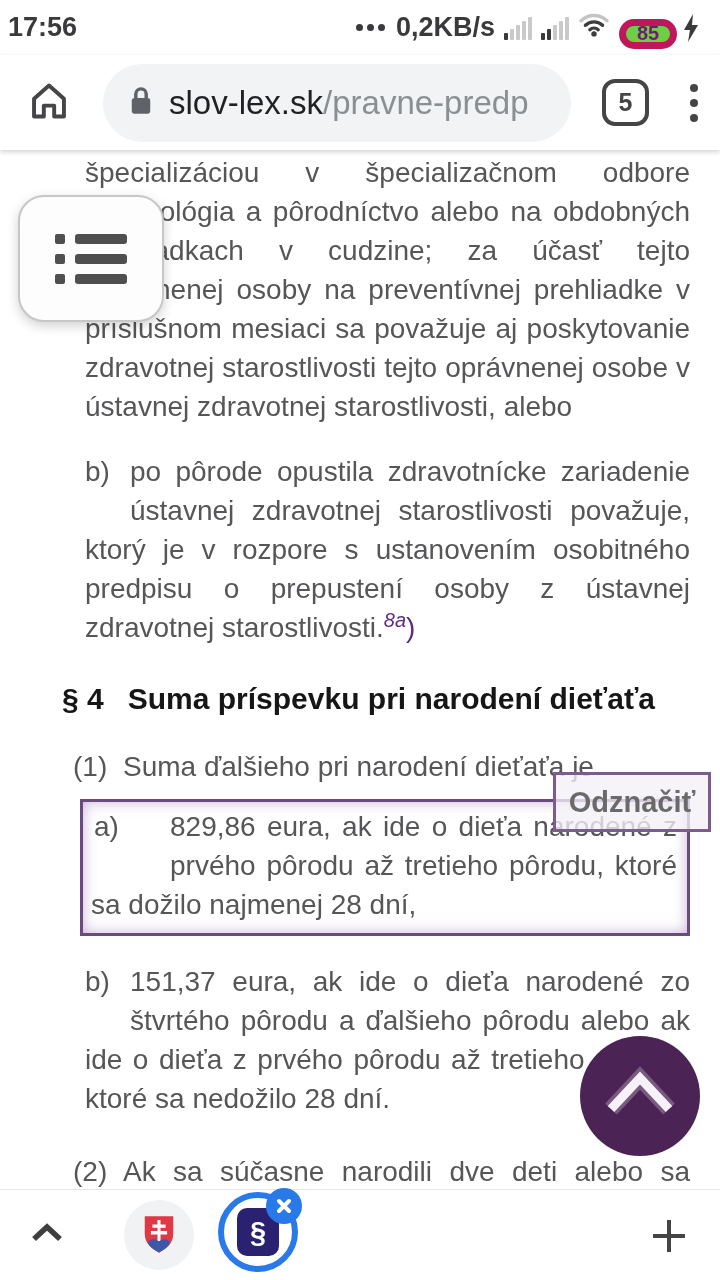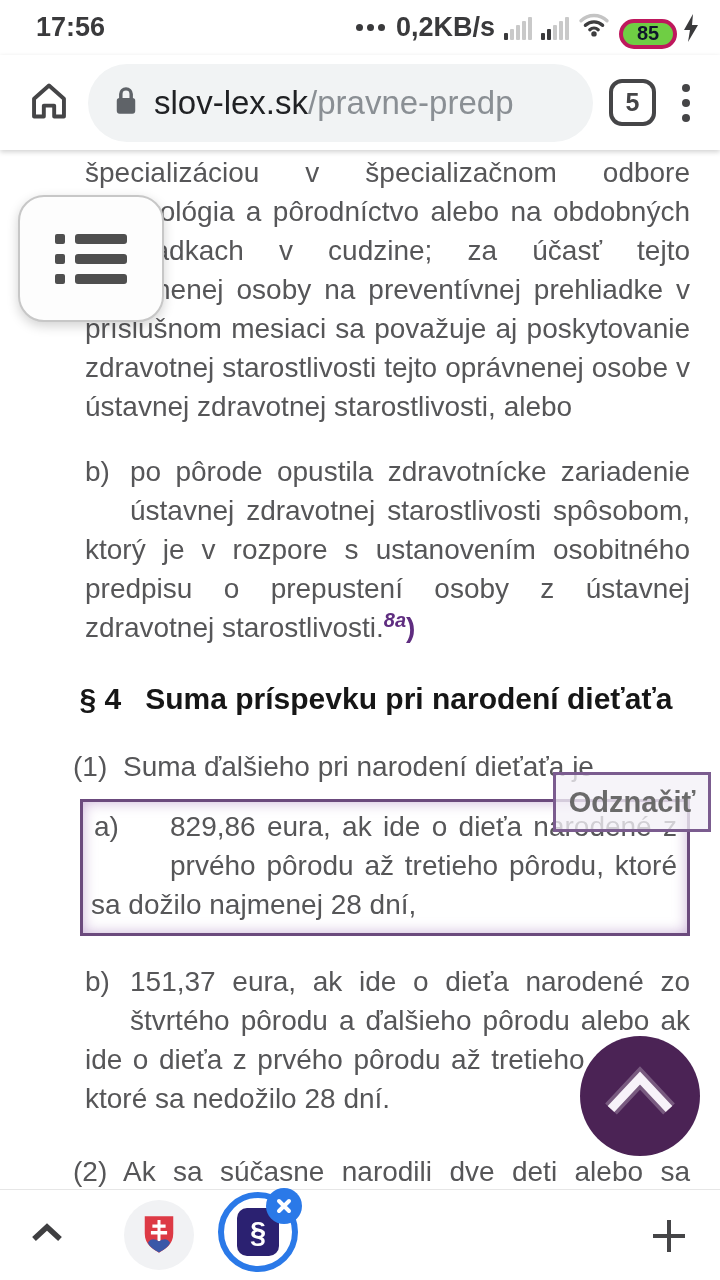--- a/index.html
+++ b/index.html
@@ -5,42 +5,42 @@
   * { box-sizing: border-box; margin: 0; padding: 0; }
   html,body { width:720px; height:1280px; }
   body {
     font-family: "Liberation Sans", sans-serif;
     background:#fff; position:relative; overflow:hidden;
     color:#545456;
   }
   
   .status-bar{
     height:55px; display:flex; align-items:center;
-    padding:0 20px 0 36px; background:#fff;
+    padding:0 20px 0 8px; background:#fff;
     font-size:27px; font-weight:700; color:#3a3a3c;
   }
   .sb-right{ margin-left:auto; display:flex; align-items:center; gap:9px; }
   .dots3{ display:flex; gap:4px; align-items:center; margin-right:2px;}
   .dots3 i{ width:7px; height:7px; border-radius:50%; background:#3a3a3c; display:block;}
   .sig{ display:flex; align-items:flex-end; gap:2px; height:24px; }
   .sig i{ width:4px; border-radius:1px; background:#c9c9c9; display:block; }
   .sig i:nth-child(1){height:7px;} .sig i:nth-child(2){height:11px;}
   .sig i:nth-child(3){height:15px;} .sig i:nth-child(4){height:19px;} .sig i:nth-child(5){height:23px;}
   .sig.s1 i:nth-child(1){ background:#3a3a3c; }
   .sig.s2 i:nth-child(1), .sig.s2 i:nth-child(2){ background:#3a3a3c; }
   .battery{ display:flex; align-items:center; gap:5px; }
   .bat-pill{
-    width:58px; height:30px; border:4px solid #be185d; border-radius:15px;
+    width:58px; height:30px; border:7px solid #be185d; border-radius:15px;
     background:#6fce44; display:flex; align-items:center; justify-content:center;
-    font-size:20px; font-weight:700; color:#0f172a;margin-top:12px;
+    font-size:20px; font-weight:700; color:#701a75;margin-top:12px;
   }
   
   .toolbar{
-    height:95px; display:flex; align-items:center; gap:16px;
-    padding:0 20px 0 26px; background:#fff; position:relative; z-index:7;
+    height:95px; display:flex; align-items:center; gap:31px;
+    padding:0 12px 0 26px; background:#fff; position:relative; z-index:7;
     box-shadow:0 2px 5px rgba(0,0,0,0.18);
   }
   .url-pill{
     flex:1; height:78px; background:#f1f3f4; border-radius:39px;
     display:flex; align-items:center; gap:16px; padding:0 10px 0 26px;
     overflow:hidden; min-width:0;
   }
   .url-text{ font-size:33px; white-space:nowrap; overflow:hidden; min-width:0; }
   .url-domain{ color:#202124; }
   .url-path{ color:#8a8f94; }
@@ -56,25 +56,25 @@
     position:absolute; top:150px; left:0; right:0; bottom:90px;
     overflow:hidden; background:#fff; z-index:1;
     font-size:28px; line-height:39px; text-align:justify; color:#565658;
   }
   .para{ margin:3px 30px 0 85px; }
   .item{ position:relative; margin:26px 30px 0 85px; }
   .item .lbl{ position:absolute; left:0; top:0; }
   .item .txt::before{ content:""; float:left; width:45px; height:78px; }
   .pnum .lbl{ left:-12px; }
   .pnum .txt::before{ width:38px; }
-  .fnote{ color:#5f2d80; font-weight:700; }
+  .fnote{ color:#5f2d80; font-weight:400; }
   .fnote sup{ font-size:20px; font-style:italic; vertical-align:super; line-height:0;}
   .sec-head{
     margin:32px 30px 0 62px; font-weight:700; color:#161616; font-size:30px;
-    line-height:40px; text-align:center;
+    line-height:40px; text-align:left;
   }
   .sec-head .num{ margin-right:24px; }
   .p1-line{ margin-top:28px; }
   
   .hl-box{
     margin:13px 30px 0 80px; border:3px solid #6b4a7d; position:relative;
     padding:5px 10px 9px 8px;
     box-shadow: inset 0 0 14px rgba(166,126,188,0.6);
     background:#fff;
   }
@@ -199,21 +199,21 @@
       <i></i>
     </div>
 </div>
 
 <div class="content">
 
   <p class="para">špecializáciou v špecializačnom odbore gynekológia a pôrodníctvo alebo na obdobných prehliadkach v cudzine; za účasť tejto oprávnenej osoby na preventívnej prehliadke v príslušnom mesiaci sa považuje aj poskytovanie zdravotnej starostlivosti tejto oprávnenej osobe v ústavnej zdravotnej starostlivosti, alebo</p>
 
   <div class="item">
     <span class="lbl">b)</span>
-    <div class="txt"><span>po pôrode opustila zdravotnícke zariadenie ústavnej zdravotnej starostlivosti spôsobom, ktorý je v rozpore s ustanovením osobitného predpisu o prepustení osoby z ústavnej zdravotnej starostlivosti.</span><span class="fnote"><sup>8a</sup><span>)</span></span></div>
+    <div class="txt"><span>po pôrode opustila zdravotnícke zariadenie ústavnej zdravotnej starostlivosti považuje, ktorý je v rozpore s ustanovením osobitného predpisu o prepustení osoby z ústavnej zdravotnej starostlivosti.</span><span class="fnote"><sup>8a</sup><span>)</span></span></div>
   </div>
 
   <h2 class="sec-head"><span class="num">§ 4</span><span>Suma príspevku pri narodení dieťaťa</span></h2>
 
   <div class="item pnum p1-line">
     <span class="lbl">(1)</span>
     <div class="txt">Suma ďalšieho pri narodení dieťaťa je</div>
   </div>
 
   <div class="hl-box">

